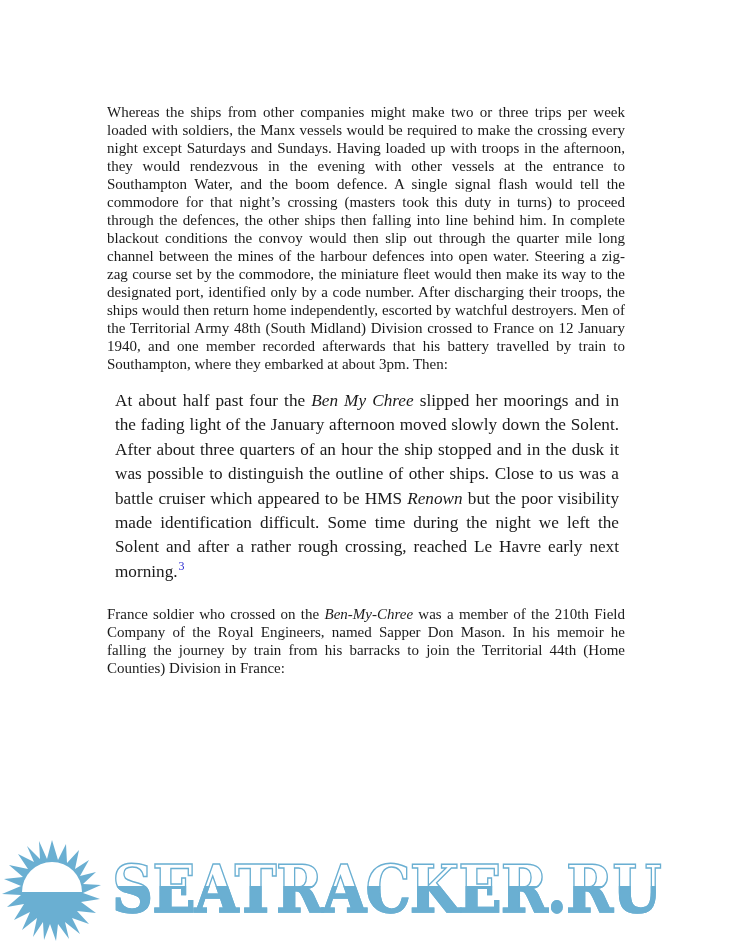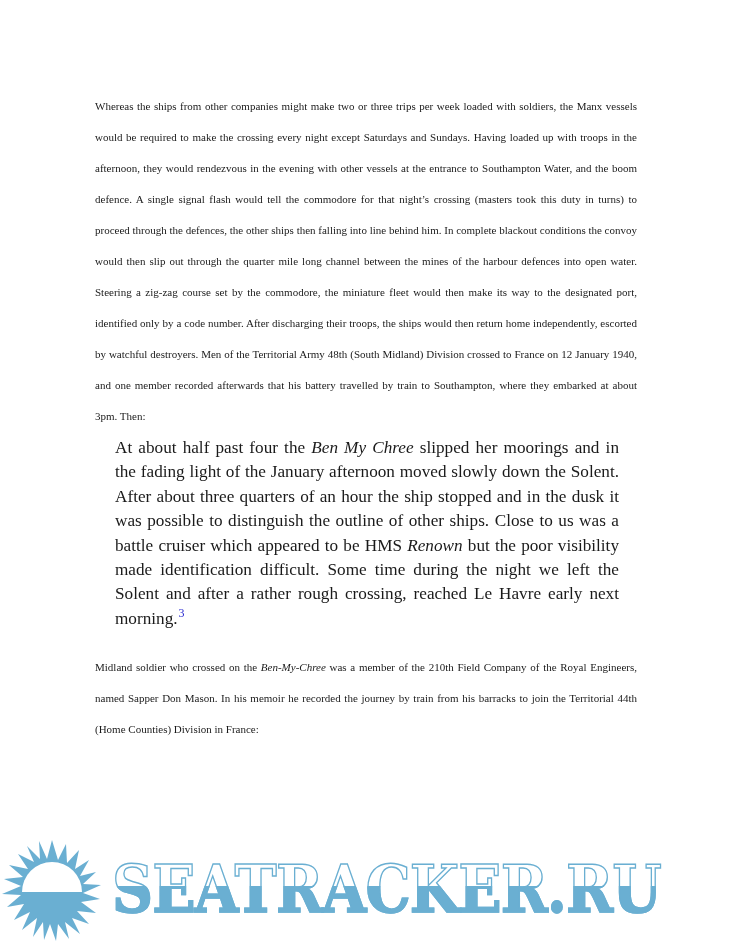--- a/index.html
+++ b/index.html
@@ -15,23 +15,23 @@
       font-family: "Liberation Serif", "DejaVu Serif", serif;
       color: #1a1a1a;
     }
     .page {
       position: absolute;
       left: 91px;
       top: 87px;
       width: 550px;
     }
     p.body-text {
-      margin: 4px;
-      font-size: 11px;
-      line-height: 31px;
+      margin: 16px;
+      font-size: 15px;
+      line-height: 18px;
       text-align: justify;
       text-align-last: left;
     }
     .quote {
       margin: 3px 0 0 24px;
       width: 504px;
       font-size: 17.2px;
       line-height: 24.4px;
       text-align: justify;
     }
@@ -81,21 +81,21 @@
 </head>
 <body>
 
 <div class="page">
   <p class="body-text">Whereas the ships from other companies might make two or three trips per week loaded with soldiers, the Manx vessels would be required to make the crossing every night except Saturdays and Sundays. Having loaded up with troops in the afternoon, they would rendezvous in the evening with other vessels at the entrance to Southampton Water, and the boom defence. A single signal flash would tell the commodore for that night’s crossing (masters took this duty in turns) to proceed through the defences, the other ships then falling into line behind him. In complete blackout conditions the convoy would then slip out through the quarter mile long channel between the mines of the harbour defences into open water. Steering a zig-zag course set by the commodore, the miniature fleet would then make its way to the designated port, identified only by a code number. After discharging their troops, the ships would then return home independently, escorted by watchful destroyers. Men of the Territorial Army 48th (South Midland) Division crossed to France on 12 January 1940, and one member recorded afterwards that his battery travelled by train to Southampton, where they embarked at about 3pm. Then:</p>
 
   <div class="quote">
     <span>At about half past four the </span><em>Ben My Chree</em><span> slipped her moorings and in the fading light of the January afternoon moved slowly down the Solent. After about three quarters of an hour the ship stopped and in the dusk it was possible to distinguish the outline of other ships. Close to us was a battle cruiser which appeared to be HMS </span><em>Renown</em><span> but the poor visibility made identification difficult. Some time during the night we left the Solent and after a rather rough crossing, reached Le Havre early next morning.</span><sup class="fn">3</sup>
   </div>
 
-  <p class="body-text after"><span>Midland soldier who crossed on the </span><em>Ben-My-Chree</em><span> was a member of the 210th Field Company of the Royal Engineers, named Sapper Don Mason. In his memoir he recorded the journey by train from his barracks to join the Territorial 44th (Home Counties) Division in France:</span></p>
+  <p class="body-text after"><span>France soldier who crossed on the </span><em>Ben-My-Chree</em><span> was a member of the 210th Field Company of the Royal Engineers, named Sapper Don Mason. In his memoir he falling the journey by train from his barracks to join the Territorial 44th (Home Counties) Division in France:</span></p>
 </div>
 
 <div class="watermark">
   <svg width="112" height="106" viewBox="0 0 112 106" style="position:absolute;left:0;top:0;">
     <g transform="translate(52,52)">
       <polygon fill="#6aafd2" points="
         0,-50 6,-30 14,-46 15,-27 27,-40 23,-21 37,-30 28,-14 44,-18 31,-6 49,-5 31,3 48,9 29,12 44,23 25,21 37,34 20,28 28,44 13,32 17,49 6,34 4,51 -2,34 -8,50 -9,32 -19,47 -15,28 -30,40 -22,22 -38,30 -28,14 -45,17 -31,5 -50,4 -31,-4 -48,-11 -29,-13 -43,-25 -24,-21 -34,-36 -18,-28 -25,-44 -12,-31 -13,-49 -5,-31"></polygon>
       <path d="M -30 2 A 30 30 0 0 1 30 2 Z" fill="#ffffff"></path>
     </g>
   </svg>

